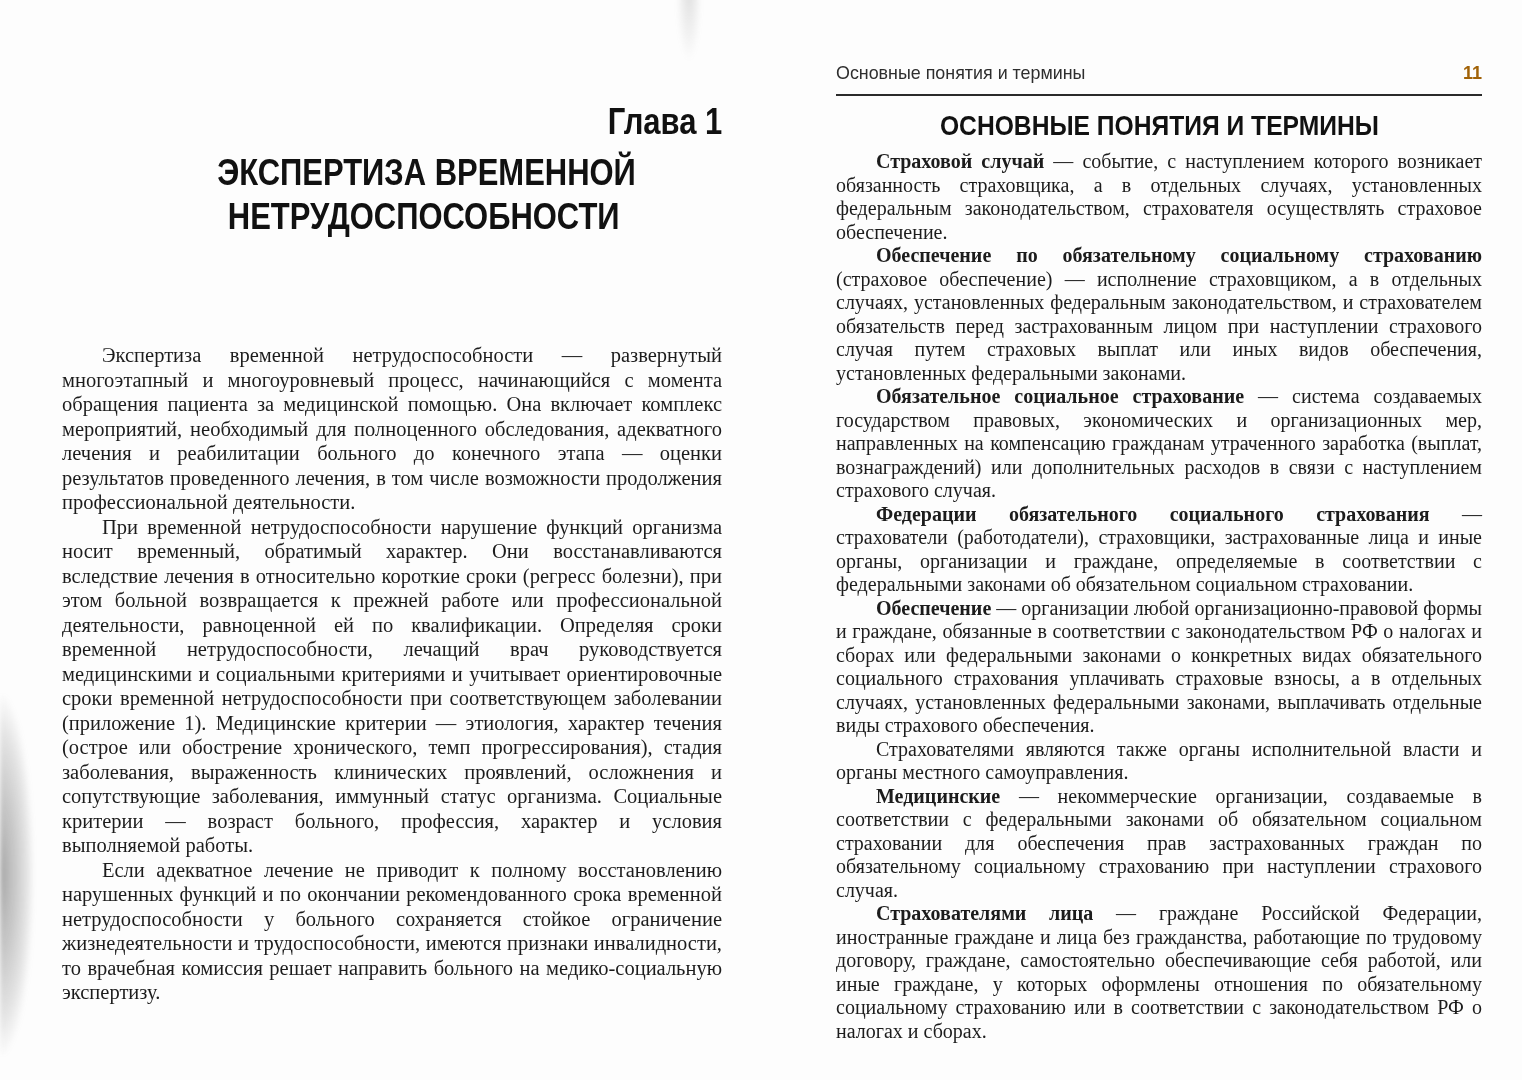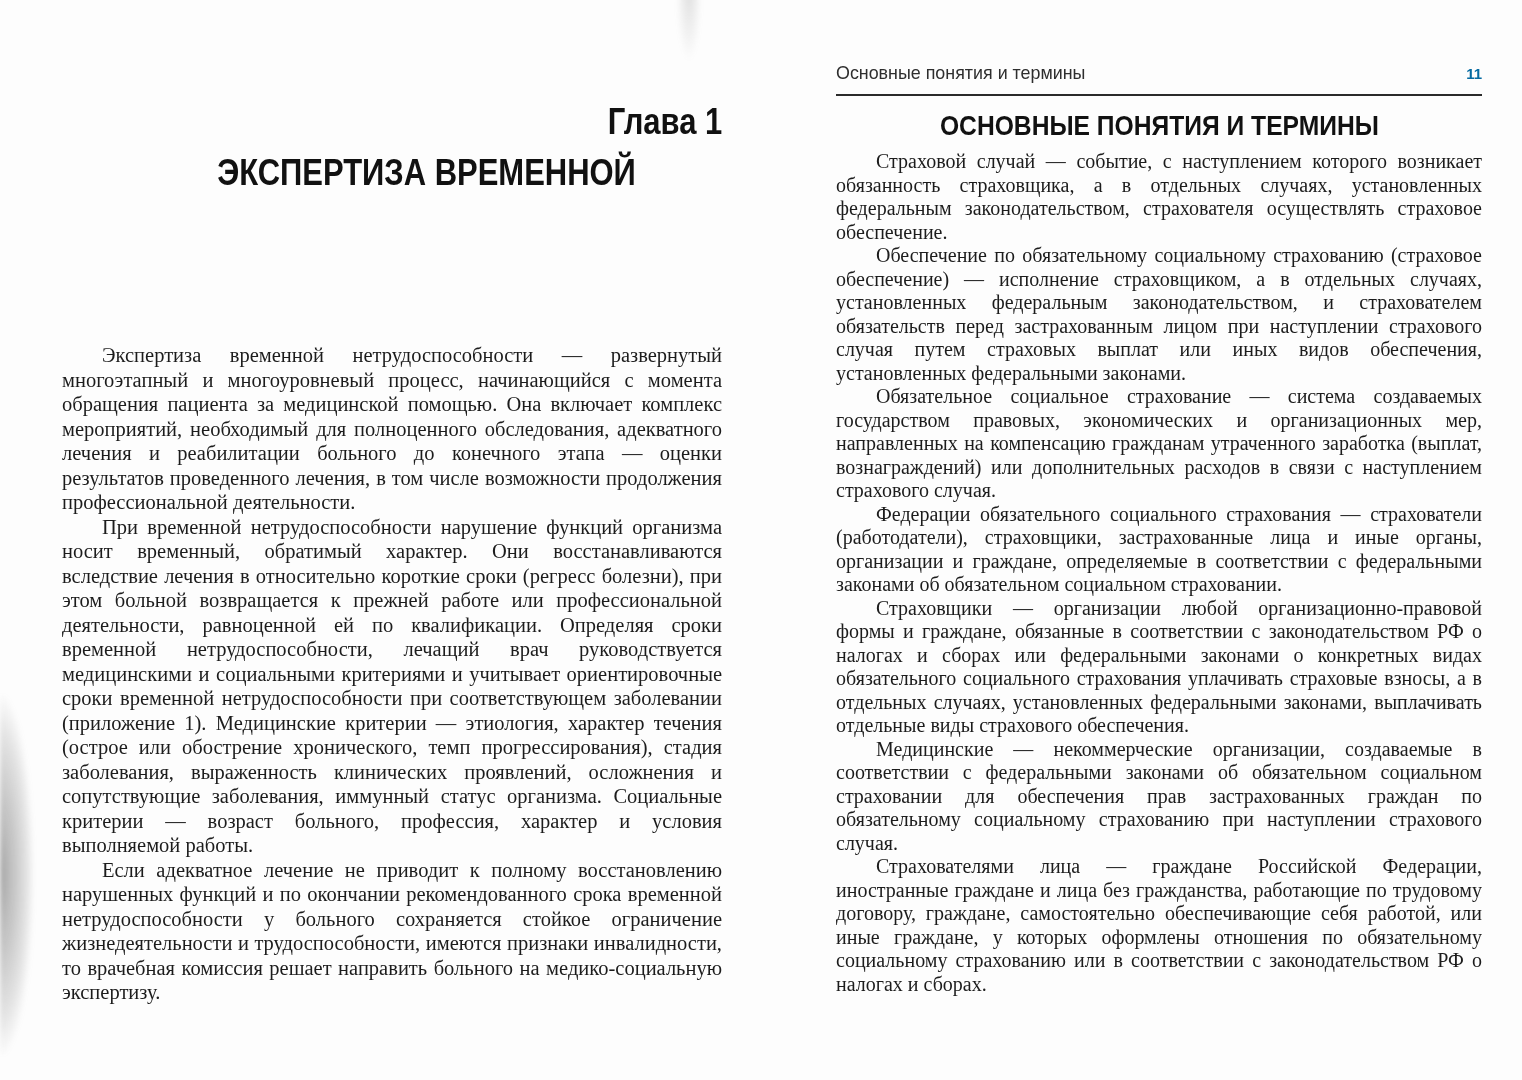--- a/index.html
+++ b/index.html
@@ -79,23 +79,23 @@
     font-family: "Liberation Sans", sans-serif;
   }
   .running-head {
     font-size: 19px;
     color: #2e2e2e;
     display: inline-block;
     transform: scaleX(0.94);
     transform-origin: 0 50%;
   }
   .page-number {
-    font-size: 15px;
-    font-weight: 700;
-    color: #0369a1;
+    font-size: 18px;
+    font-weight: 700;
+    color: #a16207;
   }
   .header-rule {
     position: absolute;
     top: 94px;
     left: 0;
     width: 646px;
     height: 0;
     border-top: 2px solid #2b2b2b;
   }
   .section-title {
@@ -124,21 +124,21 @@
   }
   
   .par {
     margin: 0;
     text-indent: 40px;
     text-align: justify;
     hyphens: auto;
     -webkit-hyphens: auto;
   }
   .par b {
-    font-weight: 400;
+    font-weight: 700;
   }
   
   .page-edge-shadow {
     position: absolute;
     left: 0;
     top: 695px;
     width: 34px;
     height: 360px;
     background: radial-gradient(ellipse at left center, rgba(80,80,80,0.50), rgba(110,110,110,0.18) 55%, transparent 72%);
     filter: blur(2px);
@@ -158,20 +158,23 @@
 </head>
 <body>
 
 <div class="spread">
 
   <div class="left-page">
     <div class="chapter-head">
       <span class="chapter-label">Глава 1</span>
       <span class="chapter-title-line">
         <span>ЭКСПЕРТИЗА ВРЕМЕННОЙ</span>
+      </span>
+      <span class="chapter-title-line">
+        <span>НЕТРУДОСПОСОБНОСТИ</span>
       </span>
     </div>
     <div class="left-body">
         <p class="par">Экспертиза временной нетрудоспособности — развернутый многоэтапный и многоуровневый процесс, начинающийся с момента обращения пациента за медицинской помощью. Она включает комплекс мероприятий, необходимый для полноценного обследования, адекватного лечения и реабилитации больного до конечного этапа — оценки результатов проведенного лечения, в том числе возможности продолжения профессиональной деятельности.</p>
         <p class="par">При временной нетрудоспособности нарушение функций организма носит временный, обратимый характер. Они восстанавливаются вследствие лечения в относительно короткие сроки (регресс болезни), при этом больной возвращается к прежней работе или профессиональной деятельности, равноценной ей по квалификации. Определяя сроки временной нетрудоспособности, лечащий врач руководствуется медицинскими и социальными критериями и учитывает ориентировочные сроки временной нетрудоспособности при соответствующем заболевании (приложение 1). Медицинские критерии — этиология, характер течения (острое или обострение хронического, темп прогрессирования), стадия заболевания, выраженность клинических проявлений, осложнения и сопутствующие заболевания, иммунный статус организма. Социальные критерии — возраст больного, профессия, характер и условия выполняемой работы.</p>
         <p class="par">Если адекватное лечение не приводит к полному восстановлению нарушенных функций и по окончании рекомендованного срока временной нетрудоспособности у больного сохраняется стойкое ограничение жизнедеятельности и трудоспособности, имеются признаки инвалидности, то врачебная комиссия решает направить больного на медико-социальную экспертизу.</p>
       </div>
   </div>
 
   <div class="right-page">
@@ -181,21 +184,22 @@
     </div>
     <div class="header-rule"></div>
     <div class="section-title">
       <span>ОСНОВНЫЕ ПОНЯТИЯ И ТЕРМИНЫ</span>
     </div>
     <div class="right-body">
         <p class="par"><b>Страховой случай</b> — событие, с наступлением которого возникает обязанность страховщика, а в отдельных случаях, установленных федеральным законодательством, страхователя осуществлять страховое обеспечение.</p>
         <p class="par"><b>Обеспечение по обязательному социальному страхованию</b> (страховое обеспечение) — исполнение страховщиком, а в отдельных случаях, установленных федеральным законодательством, и страхователем обязательств перед застрахованным лицом при наступлении страхового случая путем страховых выплат или иных видов обеспечения, установленных федеральными законами.</p>
         <p class="par"><b>Обязательное социальное страхование</b> — система создаваемых государством правовых, экономических и организационных мер, направленных на компенсацию гражданам утраченного заработка (выплат, вознаграждений) или дополнительных расходов в связи с наступлением страхового случая.</p>
         <p class="par"><b>Федерации обязательного социального страхования</b> — страхователи (работодатели), страховщики, застрахованные лица и иные органы, организации и граждане, определяемые в соответствии с федеральными законами об обязательном социальном страховании.</p>
-        <p class="par"><b>Страховщики</b> — организации любой организационно-правовой формы и граждане, обязанные в соответствии с законодательством РФ о налогах и сборах или федеральными законами о конкретных видах обязательного социального страхования уплачивать страховые взносы, а в отдельных случаях, установленных федеральными законами, выплачивать отдельные виды страхового обеспечения.</p>
+        <p class="par"><b>Обеспечение</b> — организации любой организационно-правовой формы и граждане, обязанные в соответствии с законодательством РФ о налогах и сборах или федеральными законами о конкретных видах обязательного социального страхования уплачивать страховые взносы, а в отдельных случаях, установленных федеральными законами, выплачивать отдельные виды страхового обеспечения.</p>
+        <p class="par">Страхователями являются также органы исполнительной власти и органы местного самоуправления.</p>
         <p class="par"><b>Медицинские</b> — некоммерческие организации, создаваемые в соответствии с федеральными законами об обязательном социальном страховании для обеспечения прав застрахованных граждан по обязательному социальному страхованию при наступлении страхового случая.</p>
         <p class="par"><b>Страхователями лица</b> — граждане Российской Федерации, иностранные граждане и лица без гражданства, работающие по трудовому договору, граждане, самостоятельно обеспечивающие себя работой, или иные граждане, у которых оформлены отношения по обязательному социальному страхованию или в соответствии с законодательством РФ о налогах и сборах.</p>
       </div>
   </div>
 
   <div class="page-edge-shadow"></div>
   <div class="gutter-smudge"></div>
 
 </div>
 

